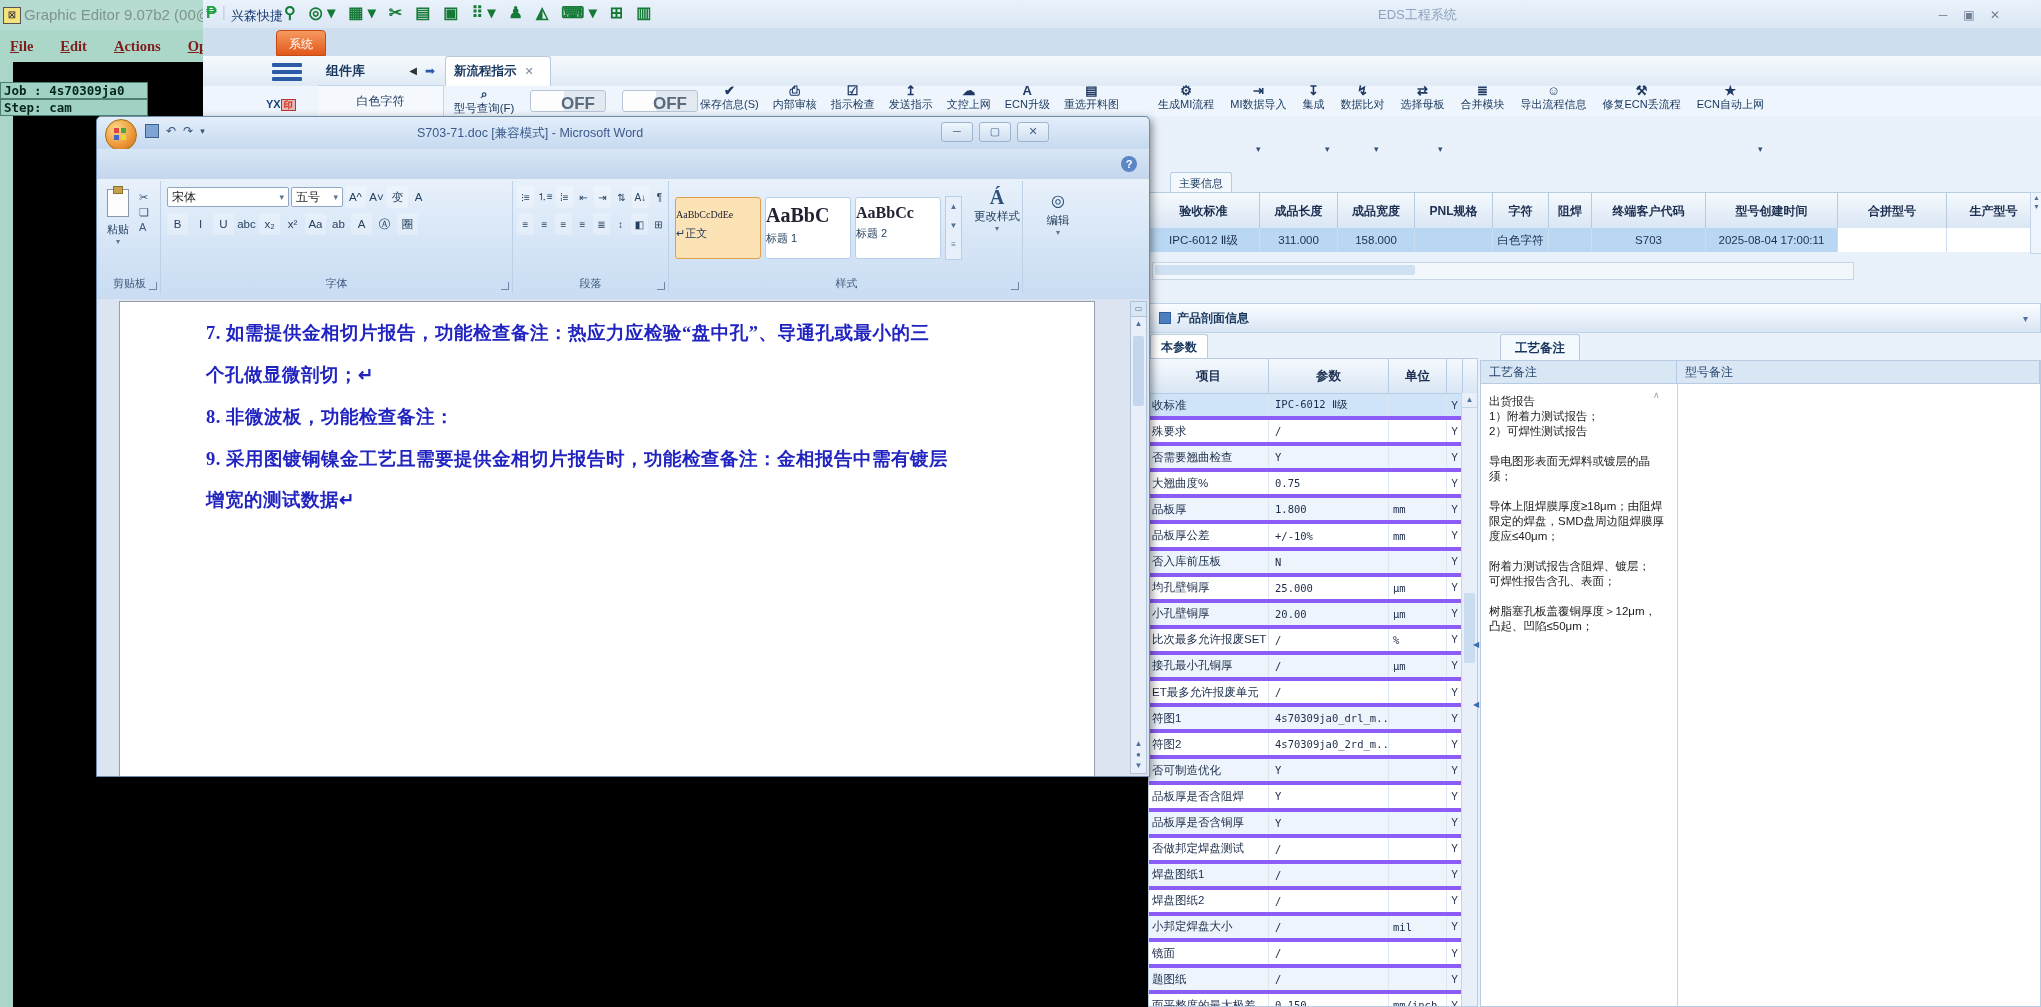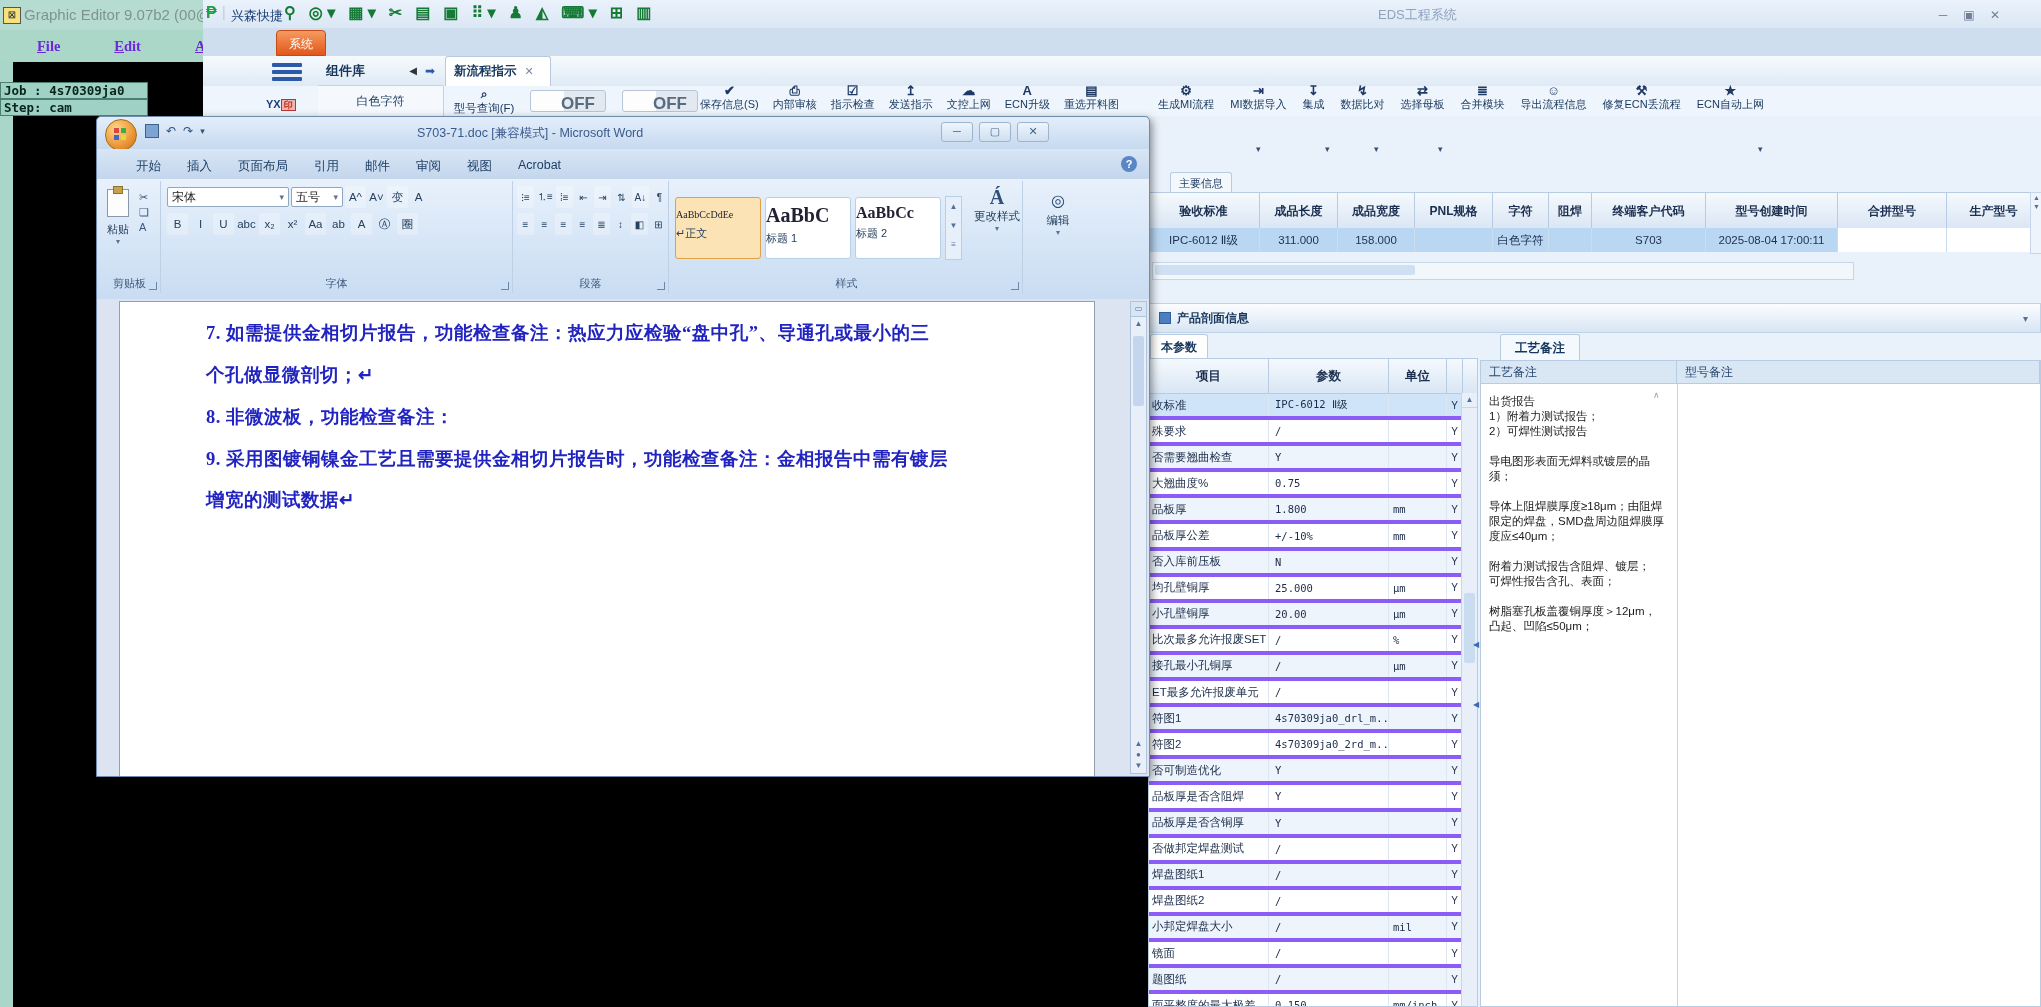--- a/index.html
+++ b/index.html
@@ -6,21 +6,21 @@
   #screen{position:relative;width:2041px;height:1007px;overflow:hidden;
     font-family:"Liberation Sans",sans-serif;background:#000;}
   .abs{position:absolute;}
   
   .ge-title{left:0;top:0;width:207px;height:30px;background:#b6dcd1;color:#7e948d;
     font-size:15px;line-height:30px;white-space:nowrap;overflow:hidden;}
   .ge-icon{left:3px;top:7px;width:16px;height:15px;background:#f6e27a;border:1px solid #555;
     font-size:10px;line-height:13px;text-align:center;color:#223;}
   .ge-menu{left:0;top:30px;width:263px;height:32px;background:#abd7c9;display:flex;gap:27px;
     align-items:center;padding-left:10px;box-sizing:border-box;}
-  .ge-menu span{font-family:"Liberation Serif",serif;font-weight:bold;font-size:14.5px;color:#6d28d9;margin-left:27px;}
+  .ge-menu span{font-family:"Liberation Serif",serif;font-weight:bold;font-size:14.5px;color:#7f1d1d;}
   .ge-menu span::first-letter{text-decoration:underline;}
   .teal-strip{left:0;top:62px;width:13px;height:945px;background:#a9d6c8;}
   .jobbox{left:0;width:148px;height:17px;background:#9fd2c4;border:1px solid #4d7f6f;
     box-sizing:border-box;font-family:"DejaVu Sans Mono",monospace;font-weight:bold;
     font-size:12.5px;color:#08251b;line-height:15px;padding-left:3px;}
   
   .eds-band1{left:203px;top:0;width:1838px;height:28px;background:linear-gradient(#eaf2fb,#dbe7f5);
     border-bottom:1px solid #c3d2e4;}
   .eds-band2{left:203px;top:28px;width:1838px;height:28px;background:#cfdeee;}
   .eds-band3{left:203px;top:56px;width:1838px;height:30px;background:linear-gradient(#f6fafd,#dfeaf6);}
@@ -604,31 +604,20 @@
       </div>
       <span class="txt">S703-71.doc [兼容模式] - Microsoft Word</span>
       <div class="wbtns">
 
       <span>─</span>
           <span>▢</span>
           <span>✕</span>
         </div>
     </div>
     <div class="wtabs">
-      <div class="row">
-
-      <span class="wtab">开始</span>
-          <span class="wtab">插入</span>
-          <span class="wtab">页面布局</span>
-          <span class="wtab">引用</span>
-          <span class="wtab">邮件</span>
-          <span class="wtab">审阅</span>
-          <span class="wtab">视图</span>
-          <span class="wtab">Acrobat</span>
-        </div>
       <span class="whelp">?</span>
     </div>
 
     <div class="ribbon">
 
       <div class="rgroup" style="left:2px;width:62px">
         <div class="pastebig" style="left:2px;width:34px">
           <div class="clip"></div>
           <span style="font-size:11px;color:#26415f">粘贴</span>
           <span style="display:block;font-size:8px;color:#5b7394">▾</span>

